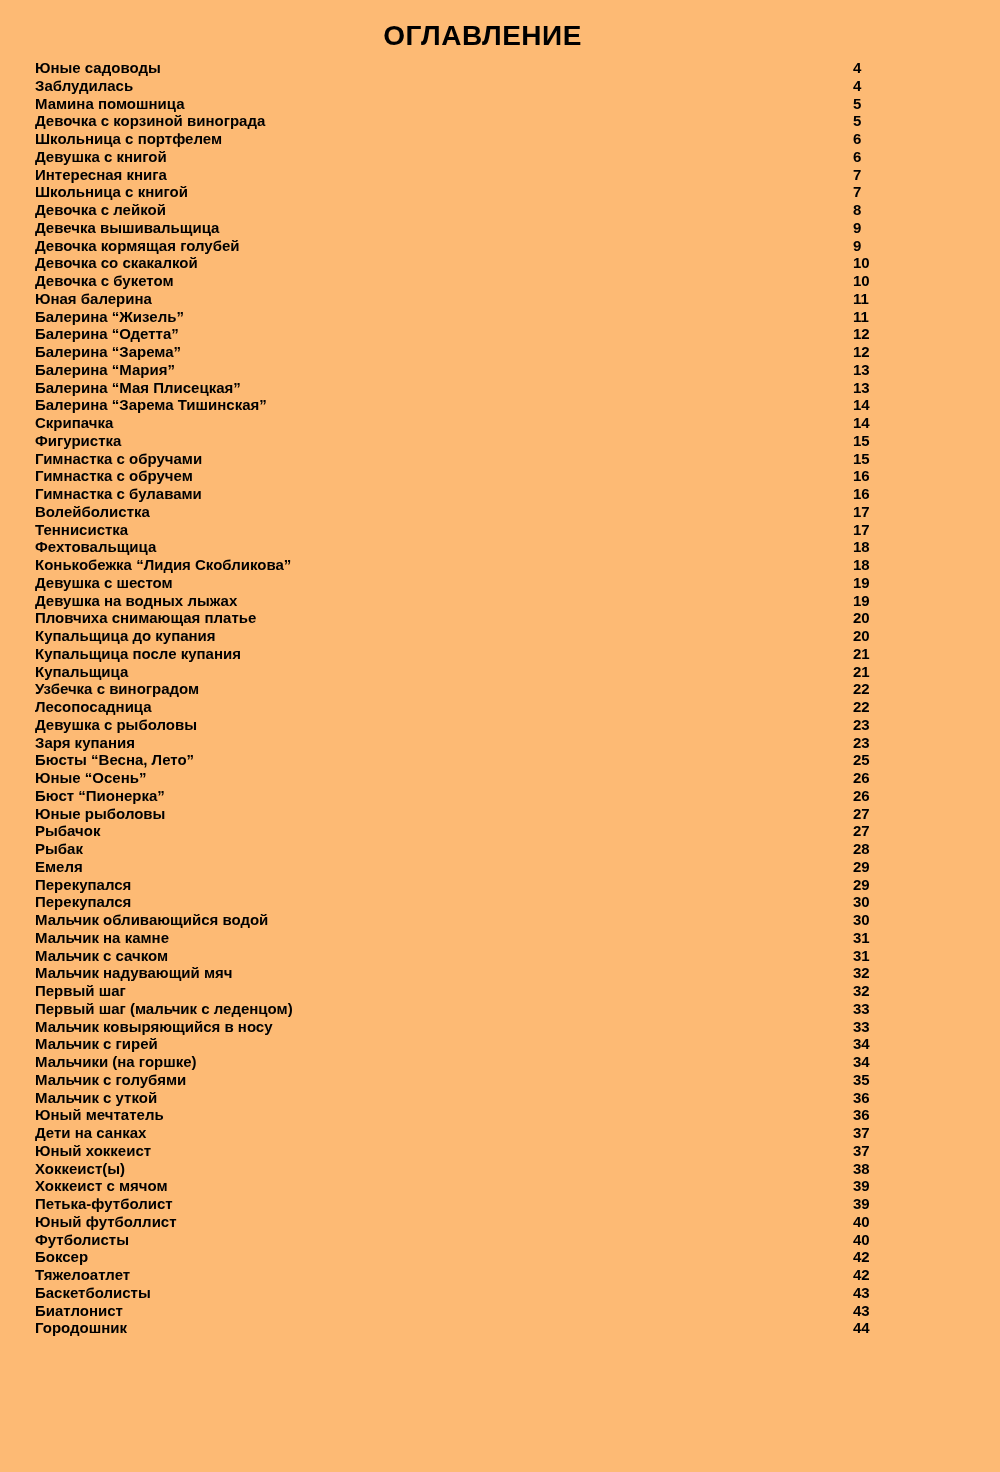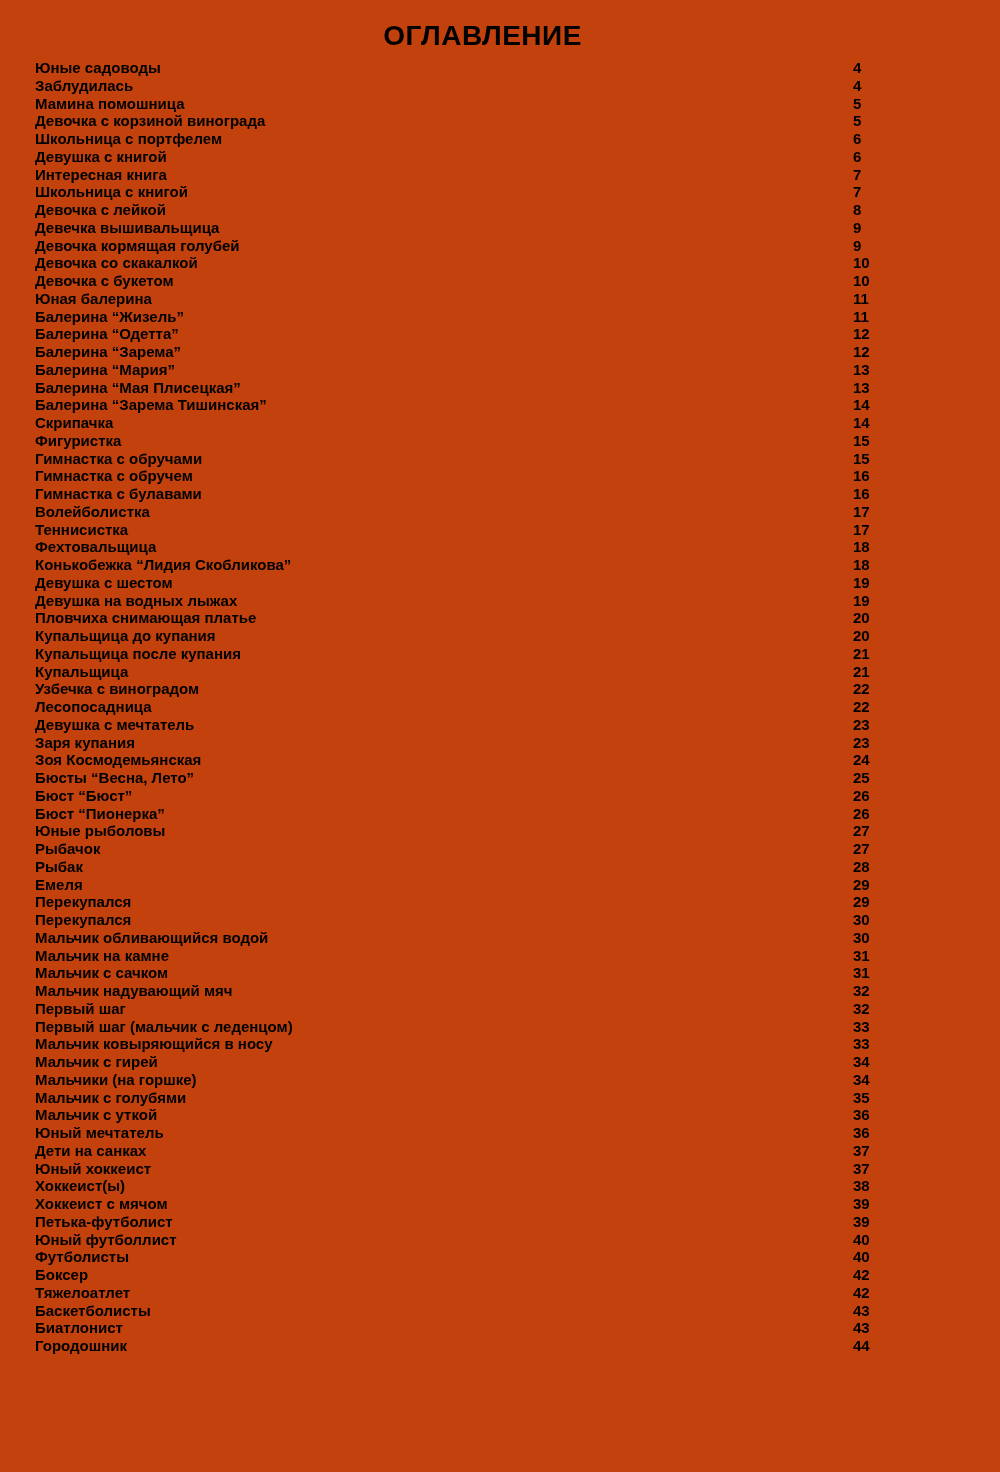--- a/index.html
+++ b/index.html
@@ -12,21 +12,21 @@
     height: 1472px;
     overflow: hidden;
     font-family: "Liberation Sans", sans-serif;
     color: #000000;
     -webkit-font-smoothing: antialiased;
   }
   .page {
     position: relative;
     width: 1000px;
     height: 1472px;
-    background: #c2410c;
+    background: #fdba74;
   }
   .title {
     margin: 0;
     padding-top: 22px;
     width: 965px;
     text-align: center;
     font-size: 28px;
     line-height: 28px;
     font-weight: bold;
     letter-spacing: 0.5px;
@@ -242,41 +242,37 @@
     <span class="label">Узбечка с виноградом</span>
     <span class="pageno">22</span>
   </div>
 
   <div class="row">
     <span class="label">Лесопосадница</span>
     <span class="pageno">22</span>
   </div>
 
   <div class="row">
-    <span class="label">Девушка с мечтатель</span>
+    <span class="label">Девушка с рыболовы</span>
     <span class="pageno">23</span>
   </div>
 
   <div class="row">
     <span class="label">Заря купания</span>
     <span class="pageno">23</span>
   </div>
 
-  <div class="row">
-    <span class="label">Зоя Космодемьянская</span>
-    <span class="pageno">24</span>
-  </div>
 
   <div class="row">
     <span class="label">Бюсты “Весна, Лето”</span>
     <span class="pageno">25</span>
   </div>
 
   <div class="row">
-    <span class="label">Бюст “Бюст”</span>
+    <span class="label">Юные “Осень”</span>
     <span class="pageno">26</span>
   </div>
 
   <div class="row">
     <span class="label">Бюст “Пионерка”</span>
     <span class="pageno">26</span>
   </div>
 
   <div class="row">
     <span class="label">Юные рыболовы</span>

